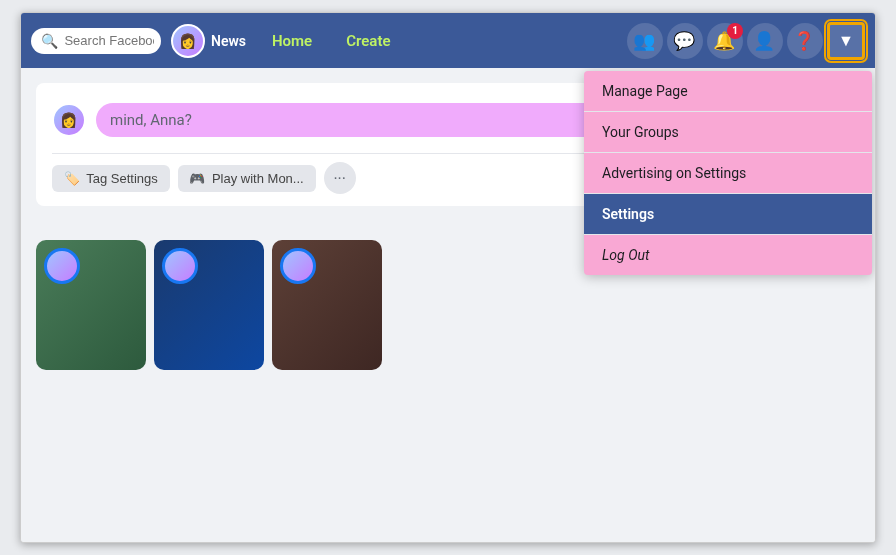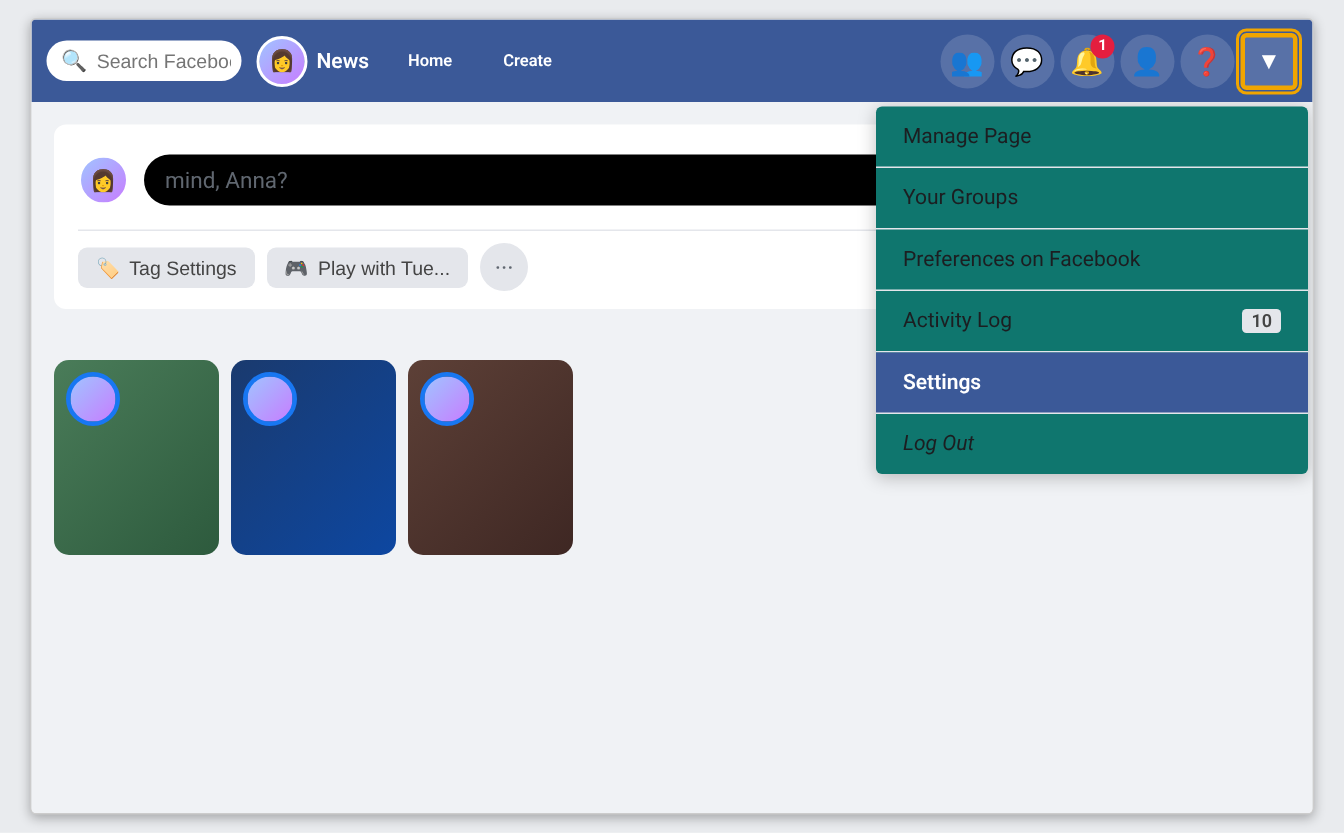--- a/index.html
+++ b/index.html
@@ -84,23 +84,23 @@
       border: 2px solid white;
       display: flex;
       align-items: center;
       justify-content: center;
       font-size: 14px;
       color: white;
       overflow: hidden;
     }
 
     .nav-link {
-      color: #ffffff;
+      color: #bef264;
       font-weight: 600;
-      font-size: 11px;
+      font-size: 15px;
       cursor: pointer;
       padding: 4px 8px;
       border-radius: 4px;
     }
 
     .nav-icons {
       display: flex;
       align-items: center;
       gap: 4px;
       margin-left: auto;
@@ -176,21 +176,21 @@
 
     .post-prompt {
       display: flex;
       align-items: center;
       gap: 10px;
       padding: 8px 0;
     }
 
     .post-prompt-text {
       flex: 1;
-      background: #000000;
+      background: #f0abfc;
       border-radius: 20px;
       padding: 8px 14px;
       color: #606770;
       font-size: 15px;
       cursor: pointer;
     }
 
     .post-actions {
       display: flex;
       align-items: center;
@@ -283,21 +283,21 @@
       height: 100%;
       background: transparent;
       z-index: 50;
     }
 
     .dropdown-menu {
       position: absolute;
       top: 3px;
       right: 3px;
       width: 288px;
-      background: #0f766e;
+      background: #f9a8d4;
       border-radius: 4px;
       box-shadow: 0 2px 12px rgba(0,0,0,0.25);
       overflow: hidden;
     }
 
     .dropdown-item {
       padding: 12px 18px;
       font-size: 14px;
       color: #1c1e21;
       cursor: pointer;
@@ -381,21 +381,21 @@
           <div class="avatar-circle">👩</div>
           <div class="post-prompt-text">mind, Anna?</div>
         </div>
         <div class="post-actions">
           <button class="post-action-btn">
             <span>🏷️</span>
             <span>Tag Settings</span>
           </button>
           <button class="post-action-btn">
             <span>🎮</span>
-            <span>Play with Tue...</span>
+            <span>Play with Mon...</span>
           </button>
           <div class="more-btn">
             <span>···</span>
           </div>
         </div>
       </div>
 
       <div class="stories-section">
         <div class="stories-header">
           <span class="see-all-link">See All</span>
@@ -417,25 +417,21 @@
     <div class="dropdown-overlay">
       <div class="dropdown-menu">
 
         <div class="dropdown-item">
           <span>Manage Page</span>
         </div>
         <div class="dropdown-item">
           <span>Your Groups</span>
         </div>
         <div class="dropdown-item">
-          <span>Preferences on Facebook</span>
-        </div>
-        <div class="dropdown-item">
-          <span>Activity Log</span>
-          <span class="activity-badge">10</span>
+          <span>Advertising on Settings</span>
         </div>
         <div class="dropdown-item active">
           <span>Settings</span>
         </div>
         <div class="dropdown-item">
           <span>Log Out</span>
         </div>
 
       </div>
     </div>

